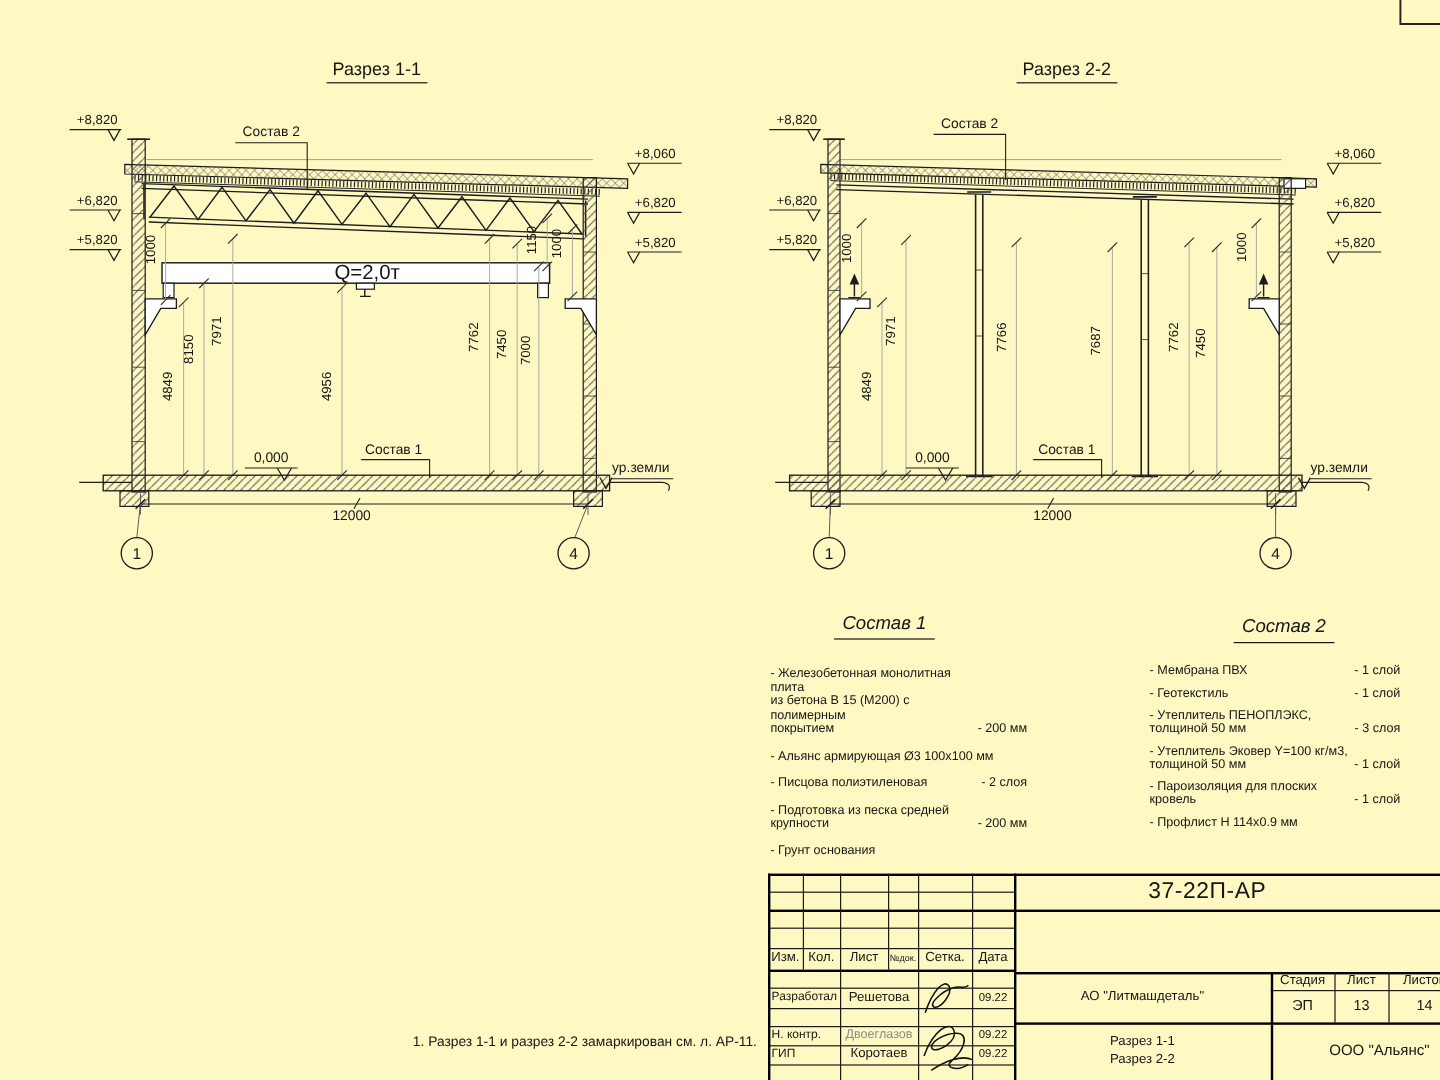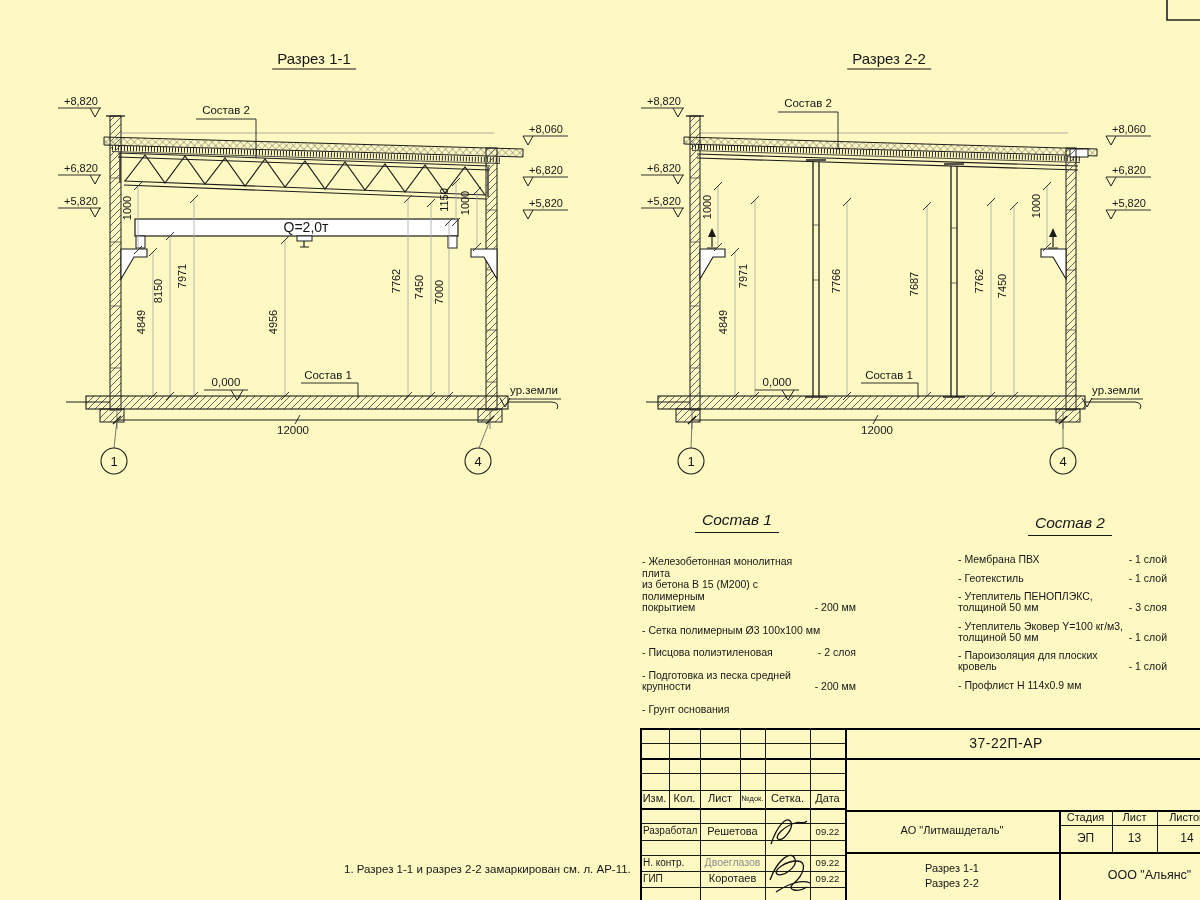--- a/index.html
+++ b/index.html
@@ -2,42 +2,42 @@
 <html><head>
 <meta charset="utf-8">
 <style>
   html,body{margin:0;padding:0;background:#e8e8e8}
   .sheet{position:relative;width:1200px;height:900px;background:#fef9c3;overflow:hidden;
          font-family:"Liberation Sans",sans-serif;color:#161616}
   svg.lines{position:absolute;left:0;top:0}
   .lbl{position:absolute;transform:translate(-50%,-50%);font-size:11px;line-height:1;white-space:nowrap}
   .rot{transform:translate(-50%,-50%) rotate(-90deg)}
   .sec-title{font-size:15px;border-bottom:1.3px solid #161616;padding:0 5px 3px}
-  .crane{font-size:14px}
+  .crane{font-size:17px}
   .mid{font-size:11.5px}
   .bub{font-size:13px}
   .lg-title{position:absolute;transform:translate(-50%,-50%);font-style:italic;font-size:15.5px;
             border-bottom:1.3px solid #161616;padding:0 7px 3px;white-space:nowrap}
   .legend{position:absolute;font-size:10.5px;line-height:11.5px}
   .lg-item{display:flex;justify-content:space-between;align-items:flex-end}
   .legend1 .lg-item{margin-bottom:11px}
   .legend2 .lg-item{margin-bottom:7.5px;line-height:11px}
   .it-text{white-space:pre-line}
   .it-val{white-space:nowrap;padding-left:4px}
   .note{position:absolute;font-size:11.5px;white-space:nowrap}
   
   #stamp{position:absolute;left:640px;top:728px;width:600px;height:172px}
   .hl,.vl{position:absolute;background:#1a1a1a}
   .hl{height:1.2px}.vl{width:1.2px}
   .hl.bd{height:2px;background:#000}.vl.bd{width:2px;background:#000}
   .cell{position:absolute;display:flex;align-items:center;justify-content:center;
         text-align:center;line-height:1.05}
   .cell.lft{justify-content:flex-start;padding-left:3px;text-align:right}
   .f8{font-size:7.5px}.f9{font-size:9.5px}.f10{font-size:10px}.f105{font-size:10.5px}
-  .f11{font-size:11px}.f12{font-size:12px}.f125{font-size:12.5px}.f135{font-size:14px;letter-spacing:.5px}
+  .f11{font-size:11px}.f12{font-size:12px}.f125{font-size:12.5px}.f135{font-size:19px;letter-spacing:.5px}
   .muted{color:#8c8c8c}
   .pre{white-space:pre-line}
   .sig{position:absolute}
 </style>
 </head>
 <body>
 
 <div class="sheet">
 
   <svg class="lines" width="1200" height="900">
@@ -207,21 +207,21 @@
 
   <div class="lg-title" style="left:737px;top:522px">Состав 1</div>
   <div class="legend legend1" style="left:642px;top:556px;width:214px">
     <div class="lg-item">
       <span class="it-text">- Железобетонная  монолитная плита
 из бетона В 15 (М200) с полимерным
 покрытием</span>
       <span class="it-val">- 200 мм</span>
     </div>
     <div class="lg-item">
-      <span class="it-text">- Сетка полимерным Ø3 100x100 мм</span>
+      <span class="it-text">- Альянс армирующая Ø3 100x100 мм</span>
       <span class="it-val"></span>
     </div>
     <div class="lg-item">
       <span class="it-text">- Писцова полиэтиленовая</span>
       <span class="it-val">-  2 слоя</span>
     </div>
     <div class="lg-item">
       <span class="it-text">- Подготовка из песка средней
   крупности</span>
       <span class="it-val">- 200 мм</span>

